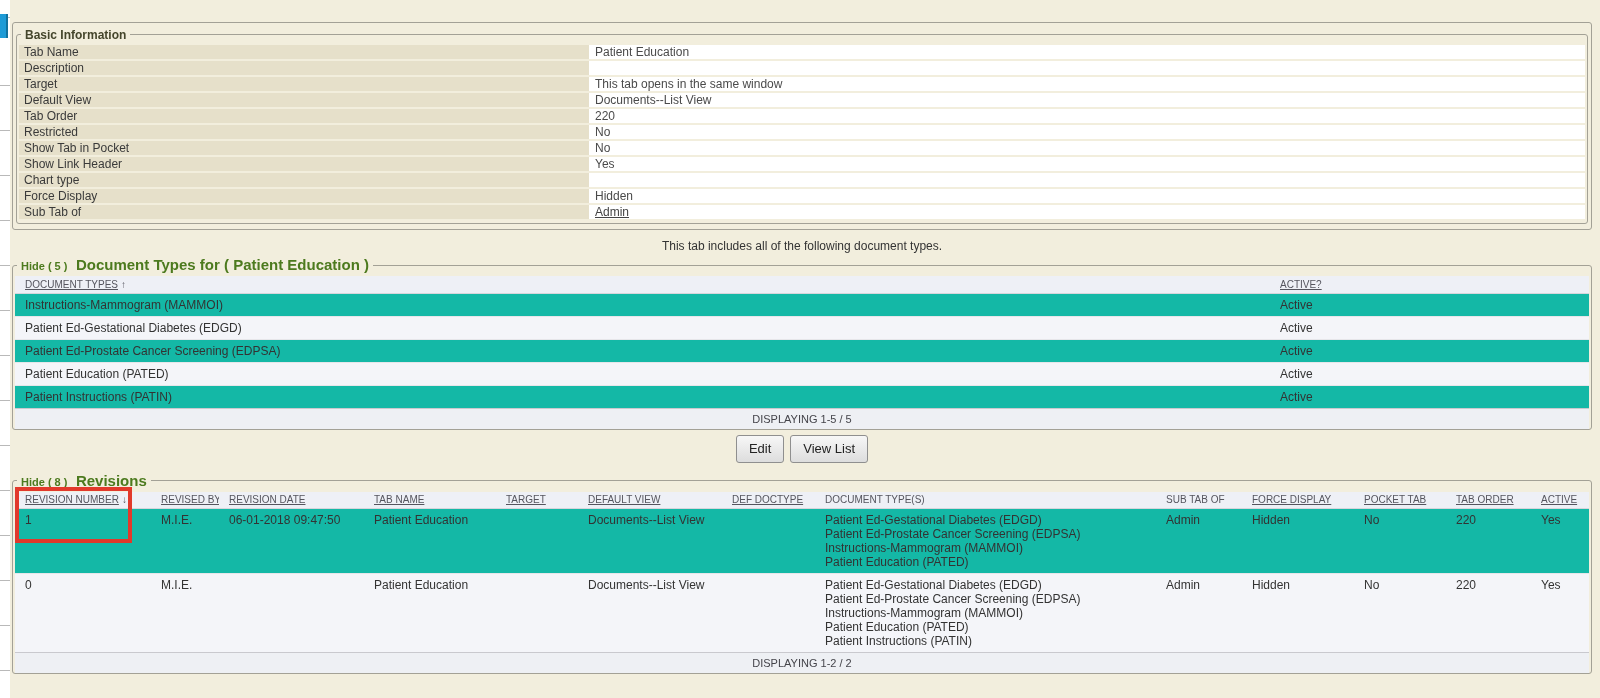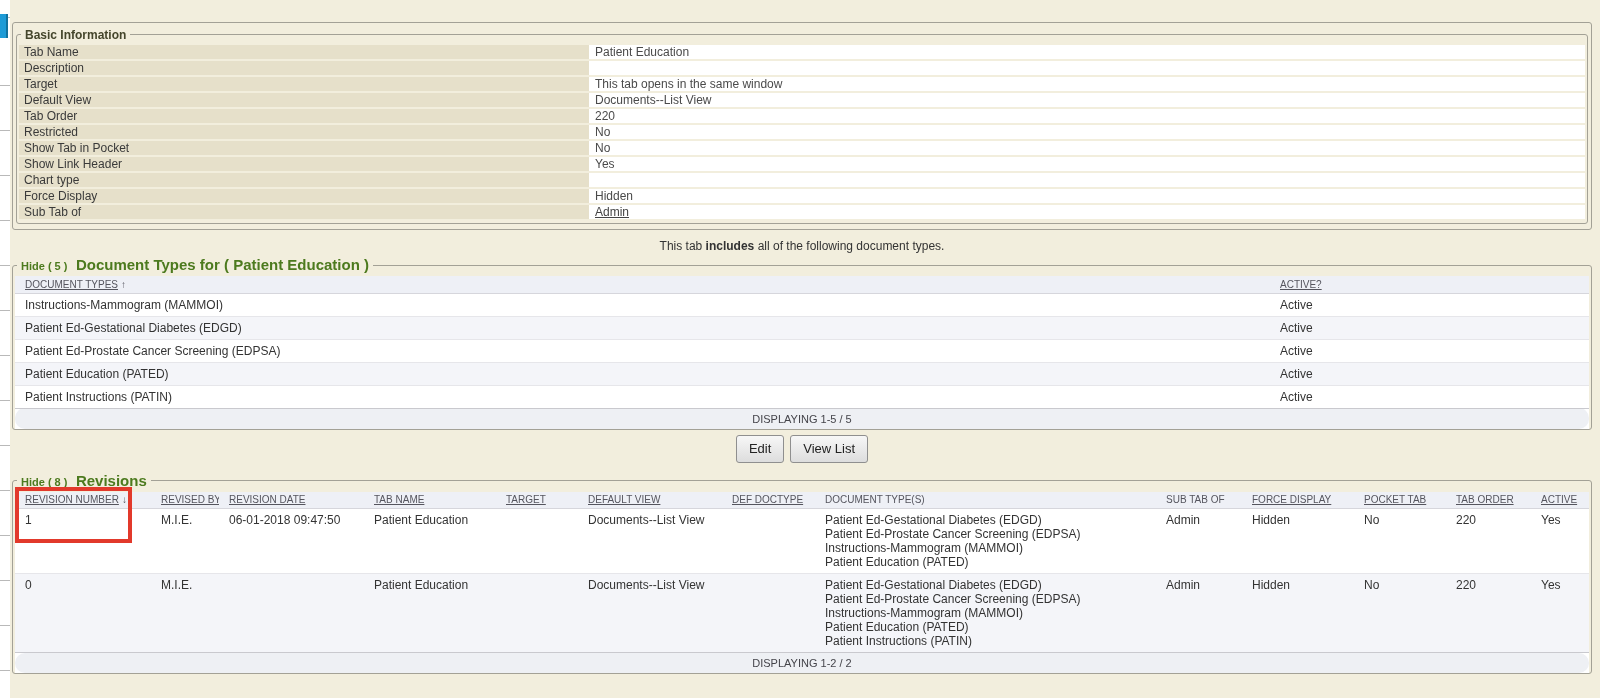--- a/index.html
+++ b/index.html
@@ -39,42 +39,42 @@
   table.kv { width:100%; border-collapse:collapse; table-layout:fixed; }
   .kv td {
     height:15px; font-size:12px; border-bottom:2px solid #f2eedd;
     overflow:hidden; white-space:nowrap;
   }
   .kv td.k { width:570px; background:#e6e0ca; color:#3a3a3a; padding:0 0 0 5px; }
   .kv td.v { background:#ffffff; color:#4a4a4a; padding:0 0 0 6px; }
   .kv a, .admin-link { color:#444444; text-decoration:underline; cursor:pointer; }
 
   .includes-note { text-align:center; font-size:12px; color:#333333; margin:9px 0 3px; }
-  .includes-note b { font-weight:bold;text-align:right; }
+  .includes-note b { font-weight:normal;text-align:right; }
 
   #fs-doc { margin-top:3px; padding:2px 2px 0 2px; }
   #fs-rev { margin-top:9px; padding:2px 2px 0 2px; }
 
-  table.grid { width:100%; border-collapse:collapse; table-layout:fixed; background:#ffffff; }
+  table.grid { width:100%; border-collapse:collapse; table-layout:fixed; background:#14b8a6; }
   .grid th {
     background:#eef0f6; font-size:10px; color:#55555e; text-align:left;
     font-weight:normal; height:17px; padding:2px 2px 2px 10px;
     border-bottom:1px solid #d6d6dc; white-space:nowrap; overflow:hidden;
   }
   .th-link { text-decoration:underline; cursor:pointer; }
   .sort-glyph { margin-left:3px; color:#55555e; font-size:10px; }
   .grid td {
     font-size:12px; color:#333333; padding:4px 2px 4px 10px;
     vertical-align:top; overflow:hidden;
   }
   .grid tr.data td { border-top:1px solid #e6e6ea; }
   .grid tr.alt td { background:#f4f5f9; }
   .grid tr.footer td {
     background:#eef0f4; text-align:center; font-size:11px; color:#44444a;
-    border-top:1px solid #c9c9ce; height:20px; padding:4px 0;border-radius:10px;
+    border-top:1px solid #c9c9ce; height:20px; padding:4px 0;
   }
   .doc-line { line-height:14px; white-space:nowrap; }
 
   .btn-row { display:flex; justify-content:center; gap:6px; margin:5px 0 4px; }
   .btn {
     font-family:"Liberation Sans", sans-serif; font-size:13px; color:#222222;
     background:linear-gradient(#f7f7f7,#dddddd); border:1px solid #8f8f8f;
     border-radius:3px; height:28px; padding:1px 12px; cursor:pointer;
   }
 

